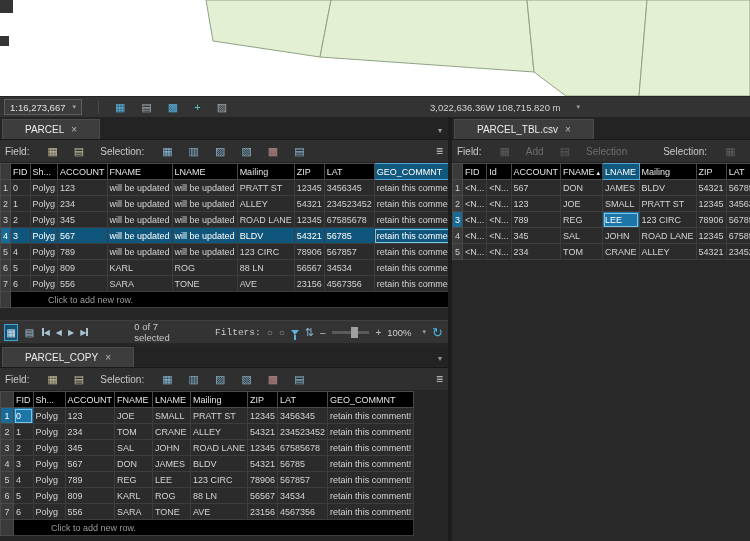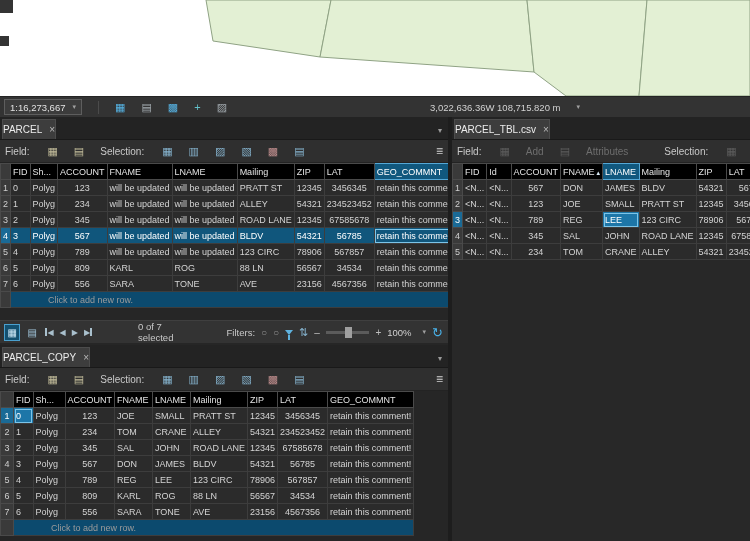--- a/index.html
+++ b/index.html
@@ -23,21 +23,21 @@
   .splitter{position:absolute;left:448px;top:117px;width:4px;height:424px;background:#1d1d1d;}
   .right-panel{position:absolute;left:452px;top:117px;width:298px;height:424px;background:#282828;overflow:hidden;}
 
   .pane{display:flex;flex-direction:column;}
   #parcel-pane{height:226px;}
   #copy-pane{height:196px;margin-top:2px;}
 
   .tabbar{height:22px;background:#232323;display:flex;align-items:flex-end;padding-left:2px;
       position:relative;border-bottom:1px solid #191919;flex:none;}
   .tab{height:19px;background:#3d3d3d;border:1px solid #4c4c4c;border-bottom:none;color:#ececec;
-      font-size:10px;display:flex;align-items:center;gap:7px;padding:0 0;}
+      font-size:10px;display:flex;align-items:center;gap:7px;padding:0 22px;}
   .tab .close{color:#b9b9b9;font-size:10px;}
   .tab-chevron{position:absolute;right:6px;bottom:4px;font-size:8px;color:#9a9a9a;}
 
   .tbar{height:22px;flex:none;background:#2f2f2f;border-bottom:1px solid #232323;display:flex;
       align-items:center;gap:16px;padding:0 5px;font-size:10px;color:#c9c9c9;white-space:nowrap;overflow:hidden;}
   .tbar .lbl{margin-right:2px;}
   .icon{font-size:11px;line-height:1;color:#86b4cf;}
   .icon.warm{color:#c3bd9b;}
   .icon.red{color:#bf8d8d;}
   .icon.disabled{color:#5d5d5d;}
@@ -45,37 +45,37 @@
   .vsep2{width:1px;height:13px;background:#454545;margin:0 2px;}
   .menu-icon{margin-left:auto;color:#d2d2d2;font-size:12px;}
 
   .tablewrap{position:relative;flex:none;}
   table{border-collapse:collapse;table-layout:fixed;font-size:9px;color:#d4d4d4;}
   th,td{height:16px;padding:0 2px;overflow:hidden;white-space:nowrap;font-weight:normal;
       text-align:left;border:1px solid #3d3d3d;box-sizing:border-box;}
   thead th{background:#000000;color:#e3e3e3;border-color:#4a4a4a;}
   th.rowhead{background:#3a3a3a;border-color:#4a4a4a;text-align:center;color:#cfcfcf;width:13px;}
   td{background:#2b2b2b;}
-  td.num{text-align:center;}
+  td.num{text-align:left;}
   tr.selrow td{background:#10567c;color:#ffffff;}
   th.selhead{background:#1a6a96 !important;color:#ffffff !important;}
   th.selcol{background:#11587e;color:#ffffff;border-color:#55a8d6;}
   td.activecell{background:#1d76a8;color:#ffffff;outline:1px solid #7cc4e8;outline-offset:-2px;}
-  tr.addrow td{background:#0c4a6e;color:#9b9b9b;padding-left:37px;}
+  tr.addrow td{background:#000000;color:#9b9b9b;padding-left:37px;}
   .sort{font-size:7px;margin-left:2px;color:#d8e9f4;}
 
   .statusbar{margin-top:auto;height:22px;flex:none;background:#333333;border-top:1px solid #3f3f3f;
       display:flex;align-items:center;gap:6px;padding:0 5px;font-size:9.5px;color:#c9c9c9;}
   .vt{width:15px;height:15px;display:inline-flex;align-items:center;justify-content:center;
       font-size:10px;color:#9fc3d8;}
   .vt.active{background:#14506f;outline:1px solid #4aa0ce;color:#d2ebf9;}
   .nav{font-size:8px;color:#a9c0cd;display:inline-flex;align-items:center;}
   .bar{display:inline-block;width:2px;height:8px;background:#a9c0cd;}
   .sel-count{margin-left:8px;padding-left:32px;}
-  .flbl{margin-left:24px;}
+  .flbl{margin-left:24px;font-family:Liberation Mono, monospace;}
   .circ{color:#8f8f8f;font-size:10px;}
   .funnel{display:inline-block;width:0;height:0;border-left:4px solid transparent;
       border-right:4px solid transparent;border-top:5px solid #5fb2de;position:relative;}
   .funnel::after{content:'';position:absolute;left:-1px;top:0;width:2px;height:5px;background:#5fb2de;}
   .sorticon{color:#86b4cf;font-size:11px;}
   .zo{color:#bdbdbd;font-size:10px;}
   .slider{position:relative;width:46px;height:3px;background:#5b5b5b;display:inline-block;}
   .slider .thumb{position:absolute;left:19px;top:-4px;width:7px;height:11px;background:#9f9f9f;}
   .zoomlvl{display:inline-flex;align-items:center;gap:11px;color:#d0d0d0;}
   .refresh{margin-left:auto;color:#49b0e6;font-size:13px;}
@@ -439,21 +439,21 @@
     <div class="tab">
       <span>PARCEL_TBL.csv</span>
       <span class="close">×</span>
     </div>
   </div>
   <div class="tbar">
     <span class="lbl">Field:</span>
     <span class="icon disabled">▦</span>
     <span class="dis">Add</span>
     <span class="icon disabled">▤</span>
-    <span class="dis">Attributes</span>
+    <span class="dis">Selection</span>
     <span class="vsep2"></span>
     <span class="lbl">Selection:</span>
     <span class="icon disabled">▦</span>
     <span class="dis">Select By Selection</span>
     <span class="icon disabled">▥</span>
 
   </div>
   <div class="tablewrap">
     <table>
         <colgroup>

